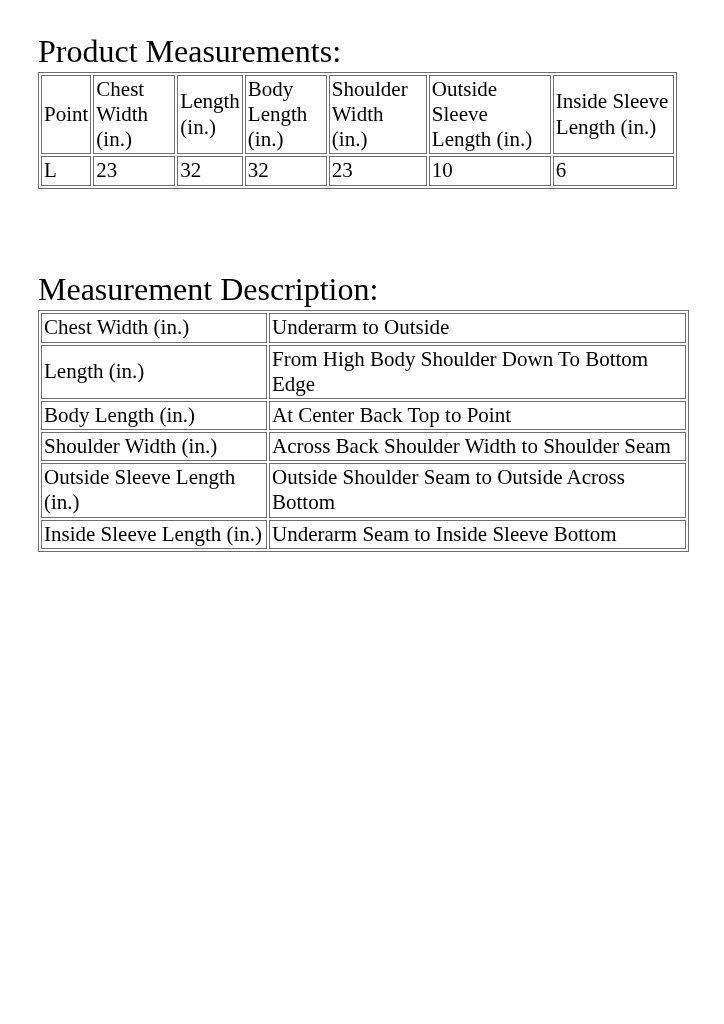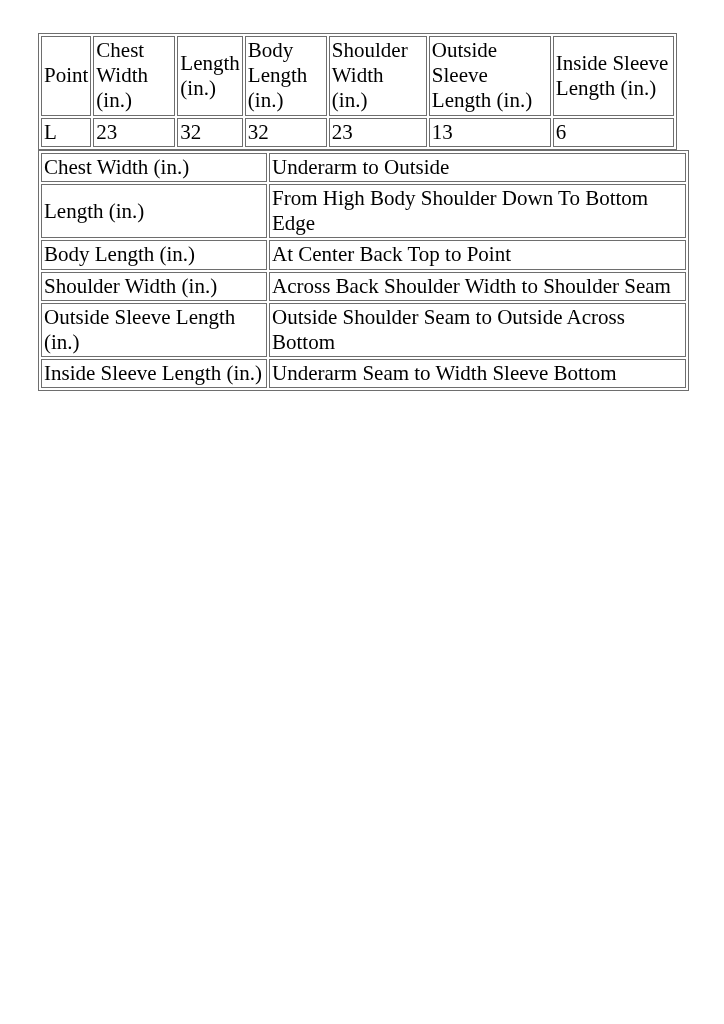--- a/index.html
+++ b/index.html
@@ -60,20 +60,21 @@
   
   .md-col-label { width: 226px; }
   .md-col-desc  { width: 417px; }
 </style>
 </head>
 <body>
 
 <div class="page">
   <div class="content">
 
+    <div class="heading">Product Measurements:</div>
 
     <table class="data-table">
       <colgroup>
         <col class="pm-col-size">
         <col class="pm-col-chest">
         <col class="pm-col-length">
         <col class="pm-col-body">
         <col class="pm-col-shoulder">
         <col class="pm-col-outside">
         <col class="pm-col-inside">
@@ -87,26 +88,27 @@
           <th>Shoulder Width (in.)</th>
           <th>Outside Sleeve Length (in.)</th>
           <th>Inside Sleeve Length (in.)</th>
         </tr>
         <tr>
           <td>L</td>
           <td>23</td>
           <td>32</td>
           <td>32</td>
           <td>23</td>
-          <td>13</td>
+          <td>10</td>
           <td>6</td>
         </tr>
       </tbody>
     </table>
 
+    <div class="heading heading-2">Measurement Description:</div>
 
     <table class="data-table">
       <colgroup>
         <col class="md-col-label">
         <col class="md-col-desc">
       </colgroup>
       <tbody>
         <tr>
           <td>Chest Width (in.)</td>
           <td>Underarm to Outside</td>
@@ -122,19 +124,19 @@
         <tr>
           <td>Shoulder Width (in.)</td>
           <td>Across Back Shoulder Width to Shoulder Seam</td>
         </tr>
         <tr>
           <td>Outside Sleeve Length (in.)</td>
           <td>Outside Shoulder Seam to Outside Across Bottom</td>
         </tr>
         <tr>
           <td>Inside Sleeve Length (in.)</td>
-          <td>Underarm Seam to Width Sleeve Bottom</td>
+          <td>Underarm Seam to Inside Sleeve Bottom</td>
         </tr>
       </tbody>
     </table>
 
   </div>
 </div>
 
 </body></html>

